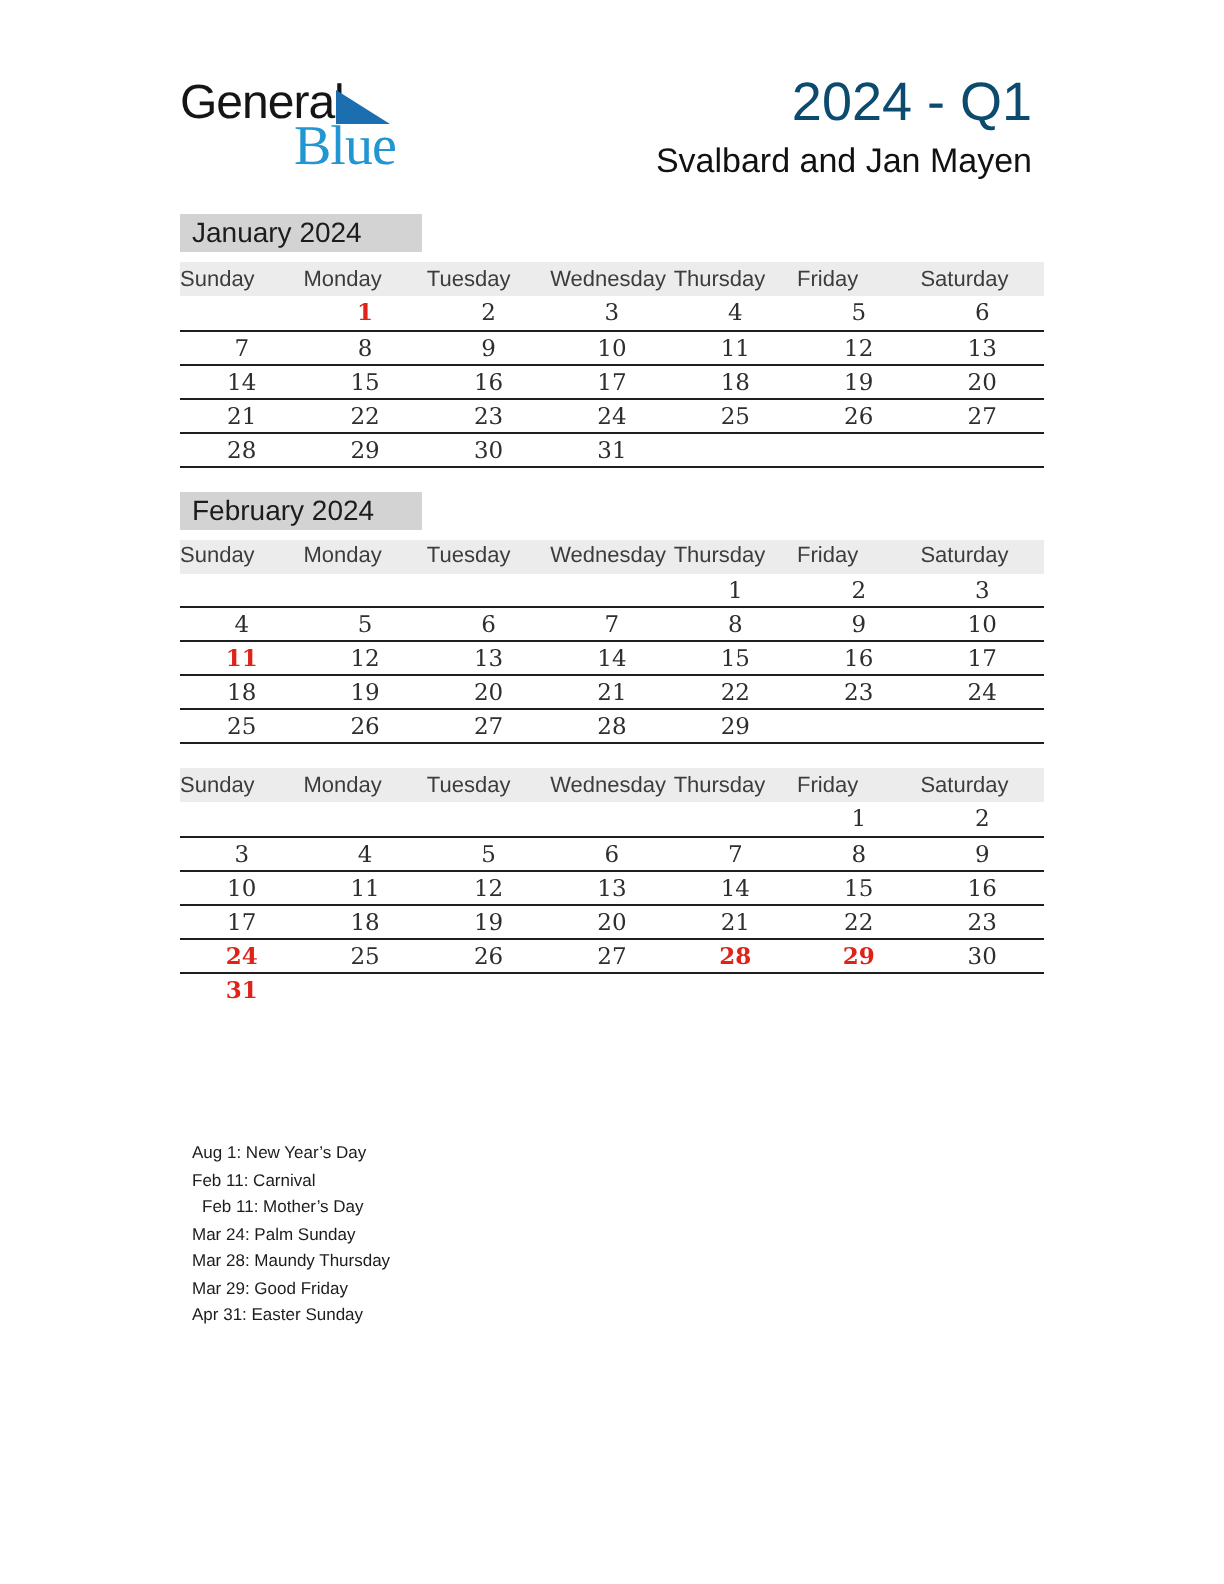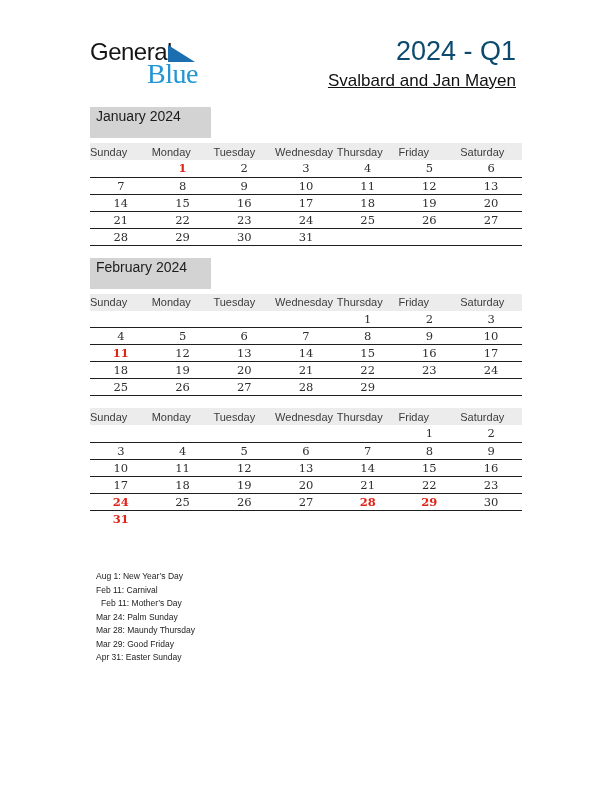--- a/index.html
+++ b/index.html
@@ -20,26 +20,26 @@
   
   .logo{position:absolute;left:90px;top:38px;width:120px;height:48px;}
   .logo-general{position:absolute;left:0;top:0;font-size:24px;color:#151515;letter-spacing:-0.5px;}
   .logo-triangle{position:absolute;left:78px;top:7px;width:27px;height:17px;background:var(--logo-tri);
     clip-path:polygon(0 0,100% 100%,0 100%);}
   .logo-blue{position:absolute;left:57px;top:20px;font-size:28px;color:var(--logo-blue);letter-spacing:-0.5px;font-family:Liberation Serif, serif;}
 
   
   .titles{position:absolute;right:96px;top:36px;text-align:right;}
   .titles h1{font-size:27px;font-weight:400;color:#0c4a6e;line-height:30px;}
-  .titles h2{font-size:17px;font-weight:400;color:#111;line-height:20px;margin-top:5px;text-decoration:underline;}
+  .titles h2{font-size:17px;font-weight:400;color:#111;line-height:20px;margin-top:5px;}
 
   
   .months{position:absolute;left:90px;top:107px;width:432px;}
   .month + .month{margin-top:12px;}
-  .month-title{width:121px;height:31px;background:var(--month-bg);font-size:14px;color:var(--ink);
+  .month-title{width:121px;height:19px;background:var(--month-bg);font-size:14px;color:var(--ink);
     padding:1px 16px 0 6px;margin-bottom:5px;}
   table.cal{width:432px;border-collapse:collapse;table-layout:fixed;}
   table.cal th{background:var(--band-bg);height:17px;font-size:11px;font-weight:400;color:#3c3c3c;text-align:left;}
   table.cal td{height:17px;text-align:center;vertical-align:middle;
     font-family:"DejaVu Serif",serif;font-size:11.5px;color:var(--num);}
   table.cal tr.lined td{border-bottom:1px solid var(--line);}
   table.cal td.red{color:var(--red);font-weight:bold;}
 
   
   .holidays{position:absolute;left:96px;top:570px;}

